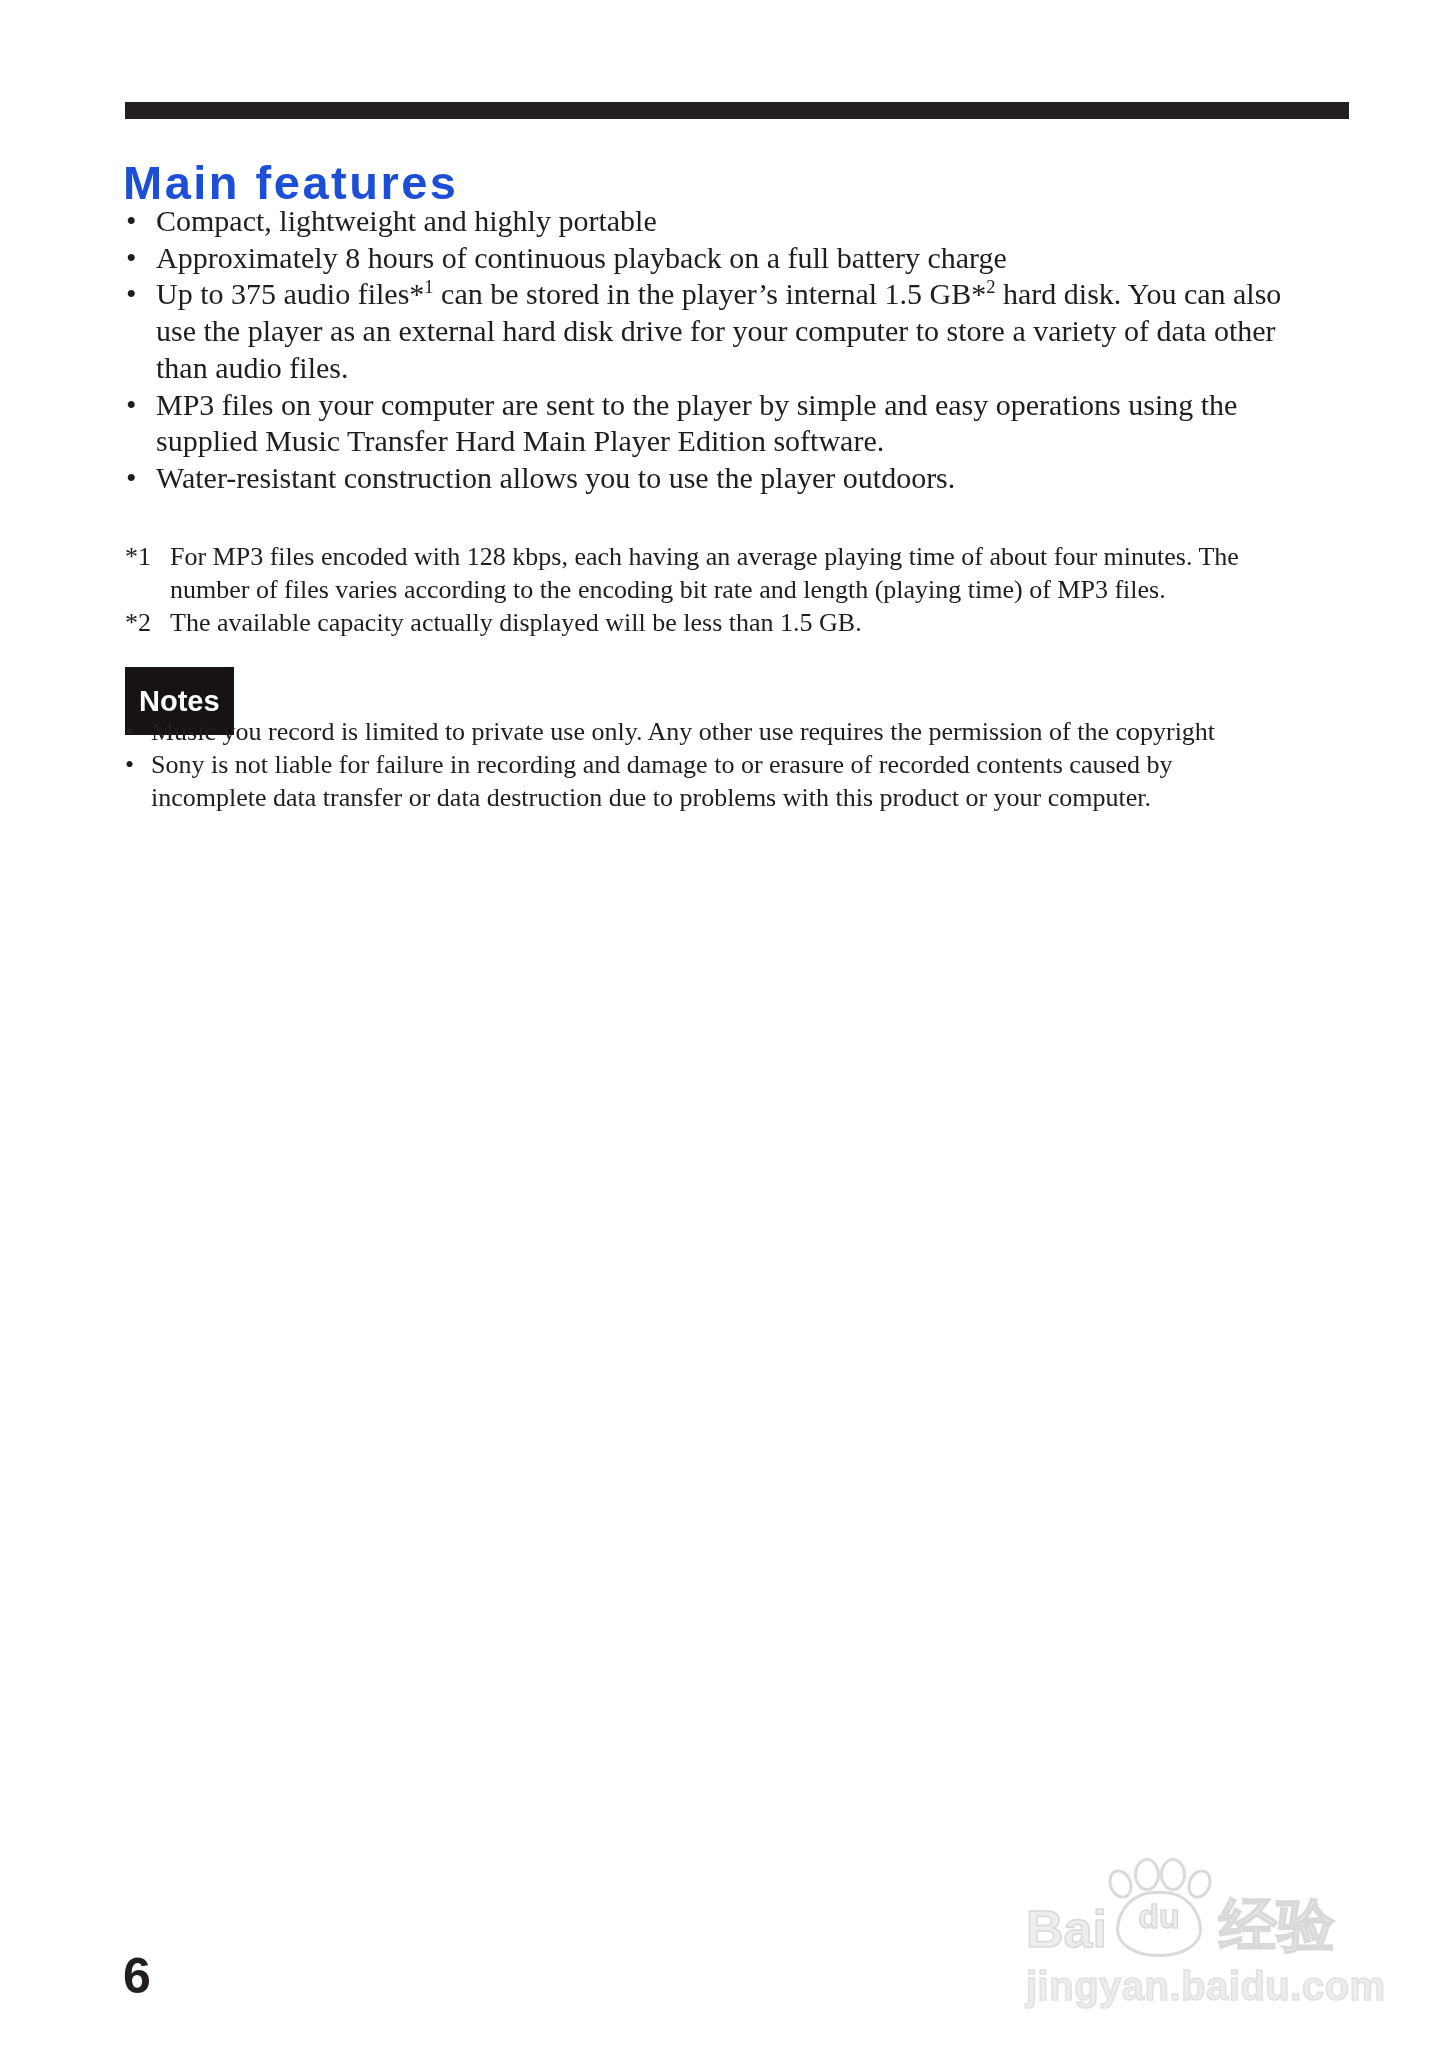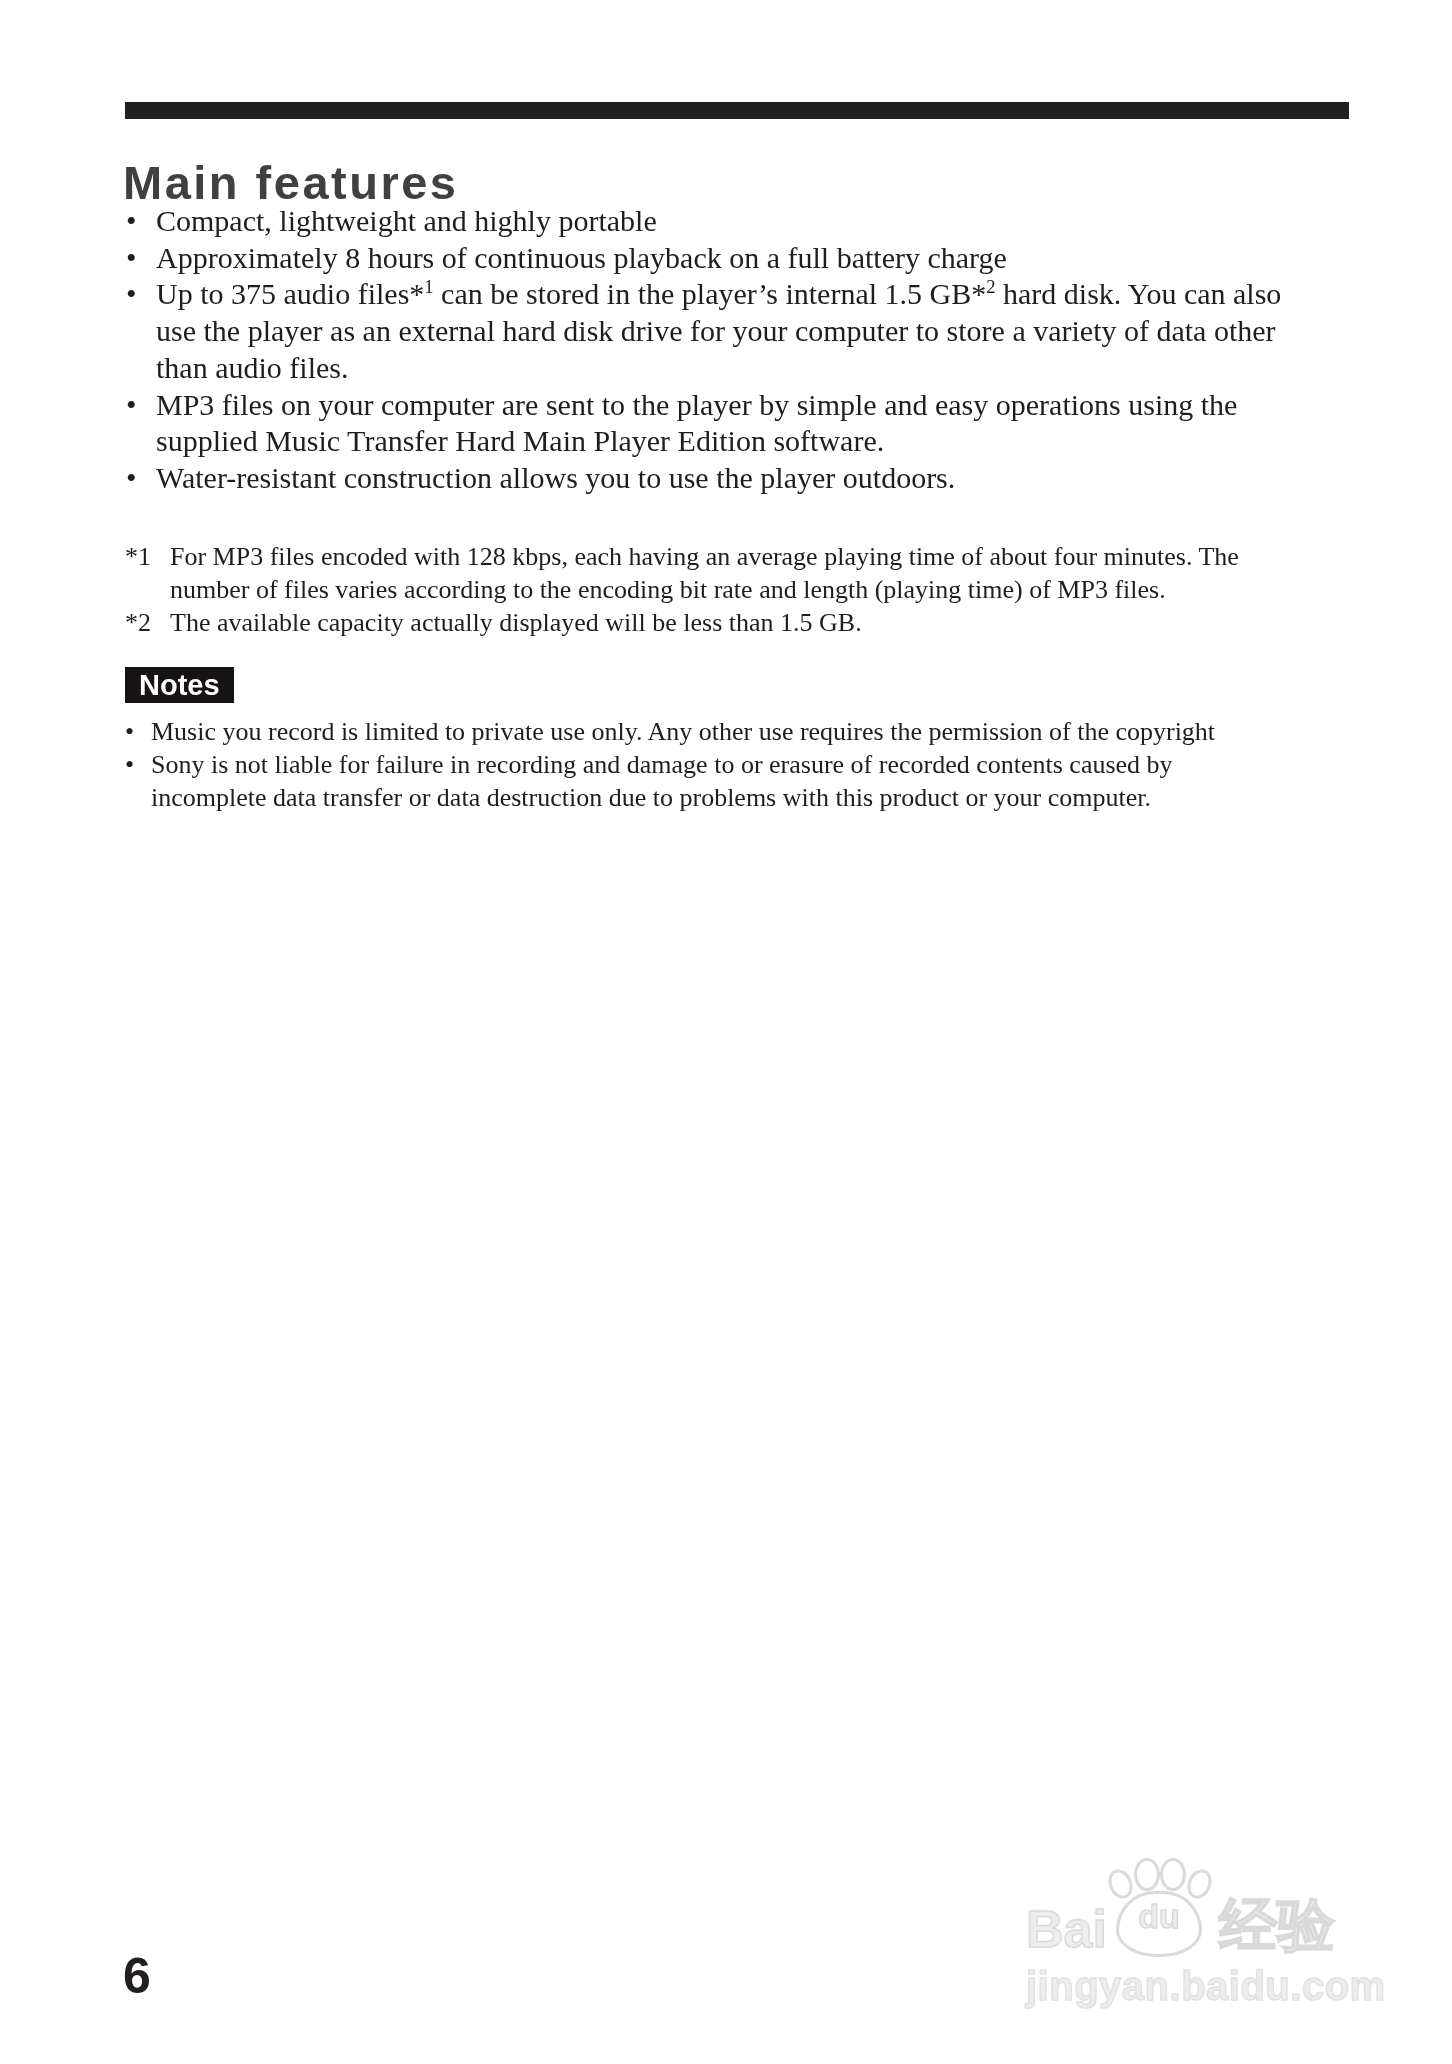--- a/index.html
+++ b/index.html
@@ -23,21 +23,21 @@
 
   
   .page-title {
     position:absolute;
     left:123px; top:127px;
     font-family:"Liberation Sans","DejaVu Sans",sans-serif;
     font-weight:bold;
     font-size:47px;
     line-height:1.05;
     letter-spacing:2.5px;
-    color:#404040;
+    color:#1d4ed8;
     white-space:nowrap;
   }
 
   
   .features {
     position:absolute;
     left:125px; top:203px;
     margin:0; padding:0;
     font-size:30px;
     line-height:36.7px;
@@ -61,21 +61,21 @@
   .notes-badge {
     position:absolute;
     left:125px; top:667px;
     background:#171213;
     color:#ffffff;
     font-family:"Liberation Sans","DejaVu Sans",sans-serif;
     font-weight:bold;
     font-size:29px;
     line-height:36px;
     height:36px;
-    padding:0 14px;
+    padding:16px 14px;
     white-space:nowrap;
   }
 
   
   .notes-list {
     position:absolute;
     left:125px; top:715px;
     margin:0; padding:0;
     font-size:26px;
     line-height:33px;

